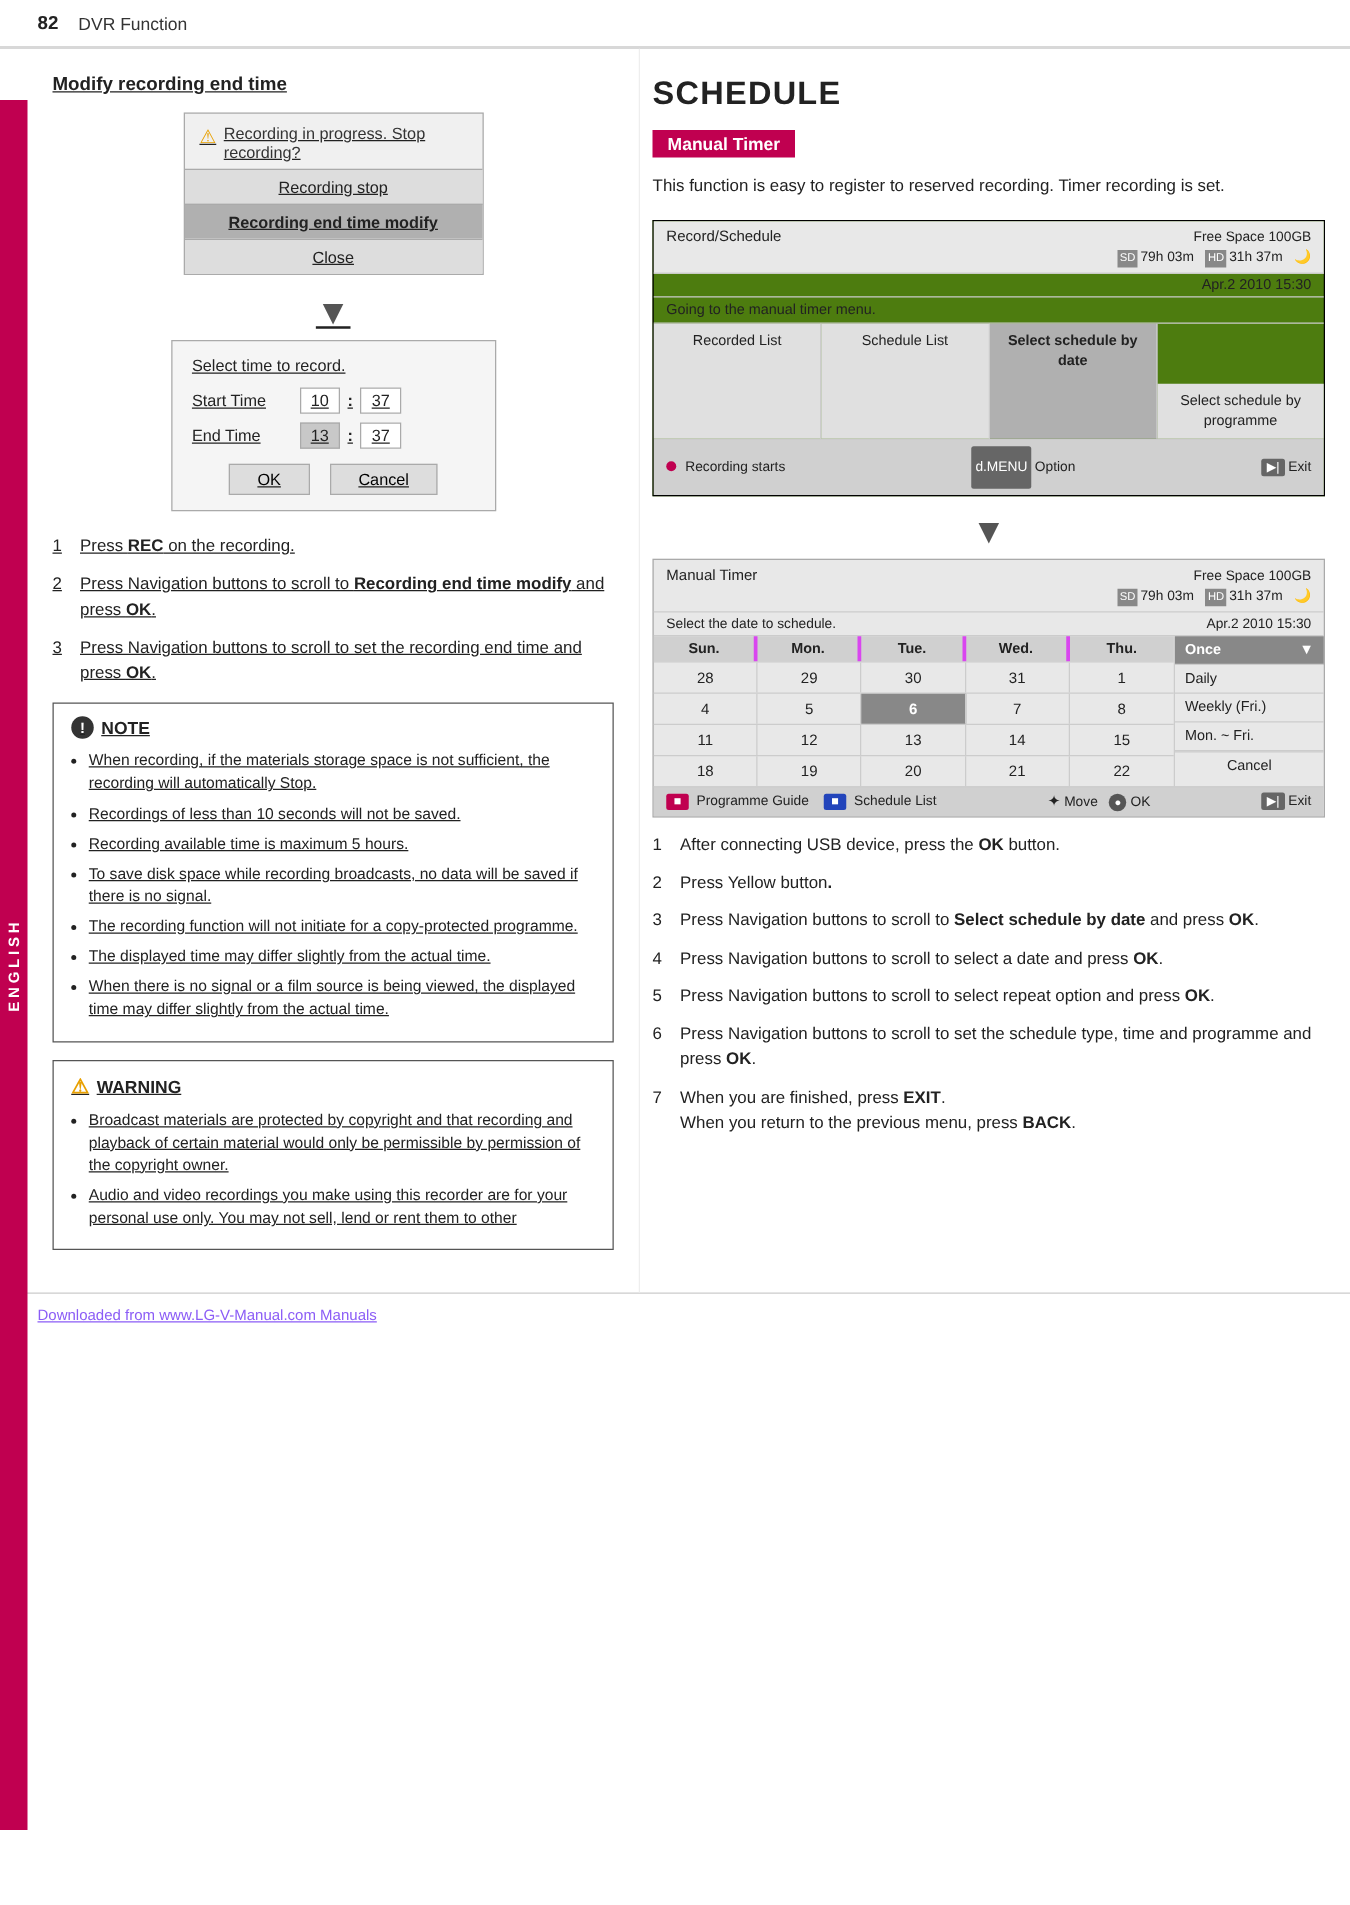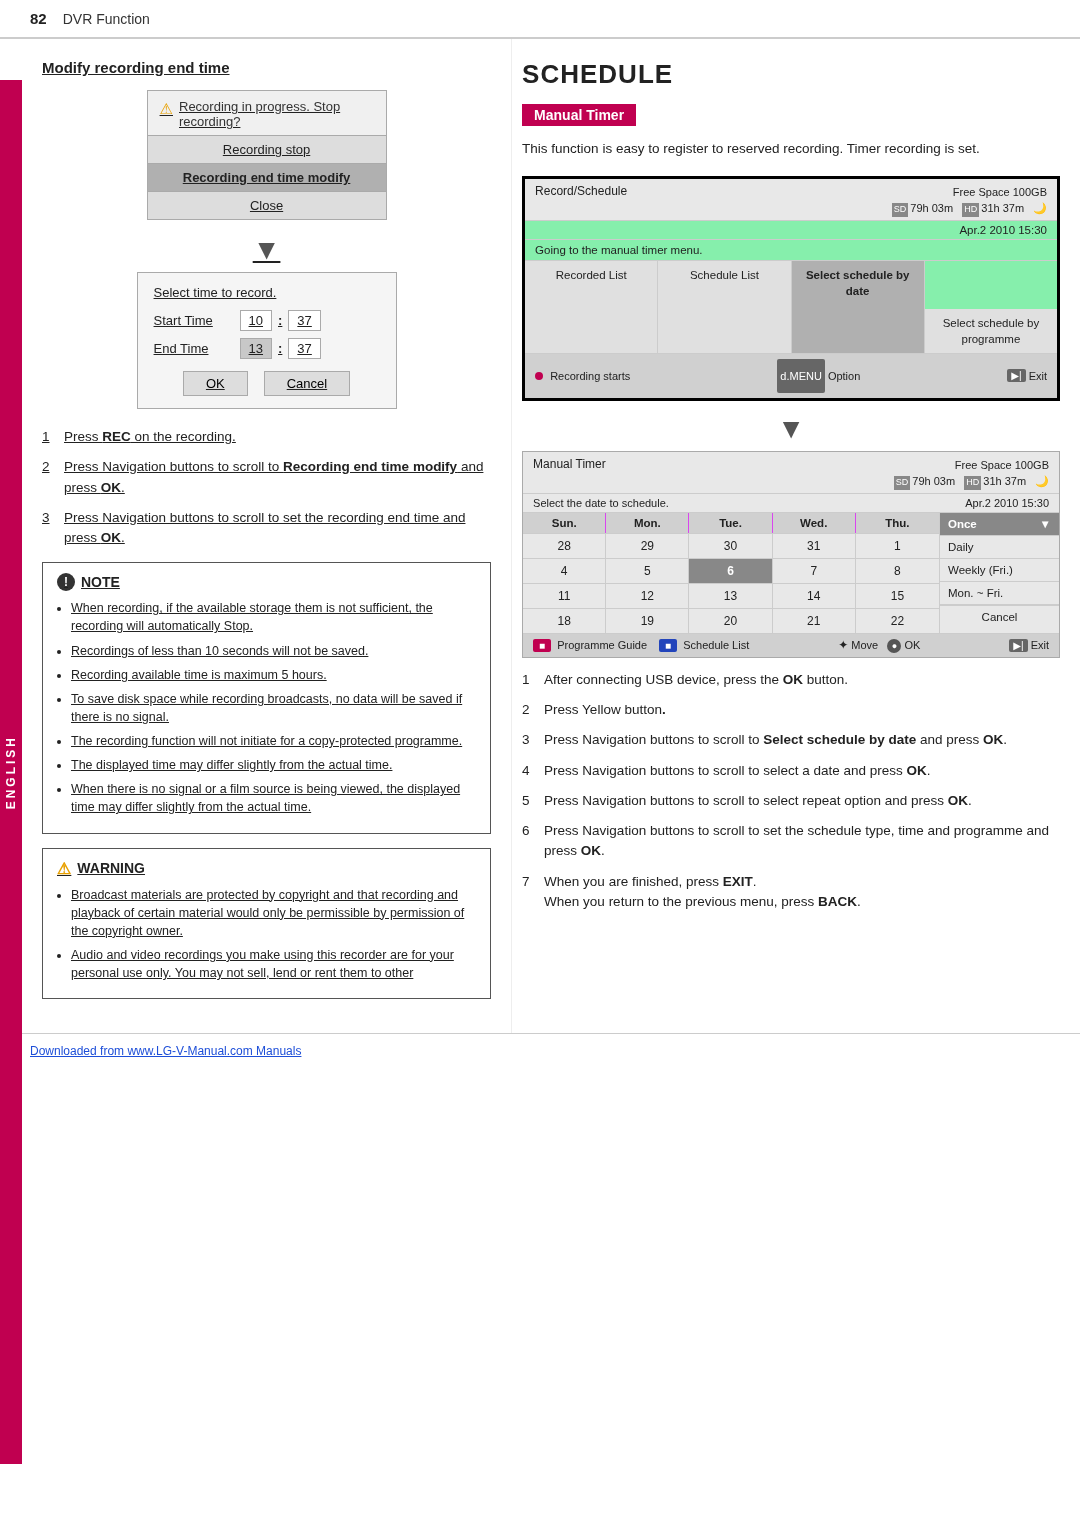--- a/index.html
+++ b/index.html
@@ -285,22 +285,22 @@
 
     
     .intro-text {
       font-size: 13.5px;
       line-height: 1.6;
       margin-bottom: 16px;
     }
 
     
     .screen-box {
-      border: 3px solid #000000;
-      background: #86efac;
+      border: 1px solid #000000;
+      background: #4d7c0f;
       margin-bottom: 12px;
       font-size: 12px;
     }
     .screen-header {
       display: flex;
       justify-content: space-between;
       align-items: flex-start;
       padding: 5px 10px 3px 10px;
       background: #e8e8e8;
       border-bottom: 1px solid #ccc;
@@ -424,21 +424,21 @@
     }
     .cal-days-header {
       display: grid;
       grid-template-columns: repeat(5, 1fr);
       background: #d0d0d0;
     }
     .cal-day-hdr {
       text-align: center;
       padding: 4px 0;
       font-size: 11.5px;
-      border-right: 1px solid #d946ef;
+      border-right: 3px solid #d946ef;
       font-weight: bold;
     }
     .cal-days-header .cal-day-hdr:last-child { border-right: none; }
     .cal-week {
       display: grid;
       grid-template-columns: repeat(5, 1fr);
       border-top: 1px solid #ccc;
     }
     .cal-cell {
       text-align: center;
@@ -527,21 +527,21 @@
     }
     .r-numbered-list li .num {
       min-width: 14px;
     }
 
     
     .page-footer {
       padding: 10px 30px;
       border-top: 1px solid #ccc;
       font-size: 12px;
-      color: #1d4ed8;
+      color: #8b5cf6;
       text-decoration: underline;
     }
 
     hr.header-rule {
       border: none;
       border-bottom: 1px solid #ccc;
       margin: 0;
     }
   </style>
 </head>
@@ -609,21 +609,21 @@
         <span>Press Navigation buttons to scroll to set the recording end time and press <strong>OK</strong>.</span>
       </li>
     </ul>
 
     <div class="note-box">
       <div class="note-title">
         <span class="note-icon">!</span>
         <span>NOTE</span>
       </div>
       <ul>
-        <li>When recording, if the available storage them is not sufficient, the recording will automatically Stop.</li>
+        <li>When recording, if the materials storage space is not sufficient, the recording will automatically Stop.</li>
         <li>Recordings of less than 10 seconds will not be saved.</li>
         <li>Recording available time is maximum 5 hours.</li>
         <li>To save disk space while recording broadcasts, no data will be saved if there is no signal.</li>
         <li>The recording function will not initiate for a copy-protected programme.</li>
         <li>The displayed time may differ slightly from the actual time.</li>
         <li>When there is no signal or a film source is being viewed, the displayed time may differ slightly from the actual time.</li>
       </ul>
     </div>
 
     <div class="warning-box">

